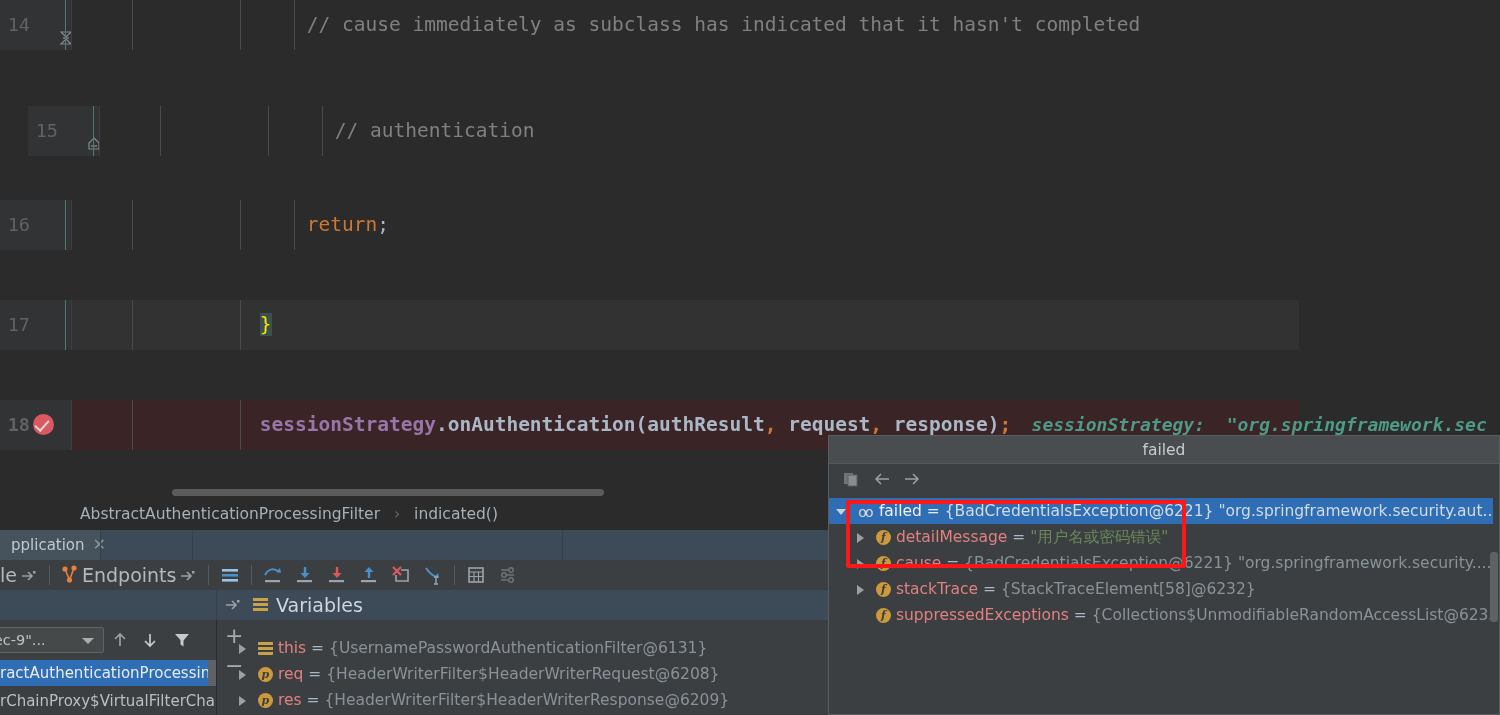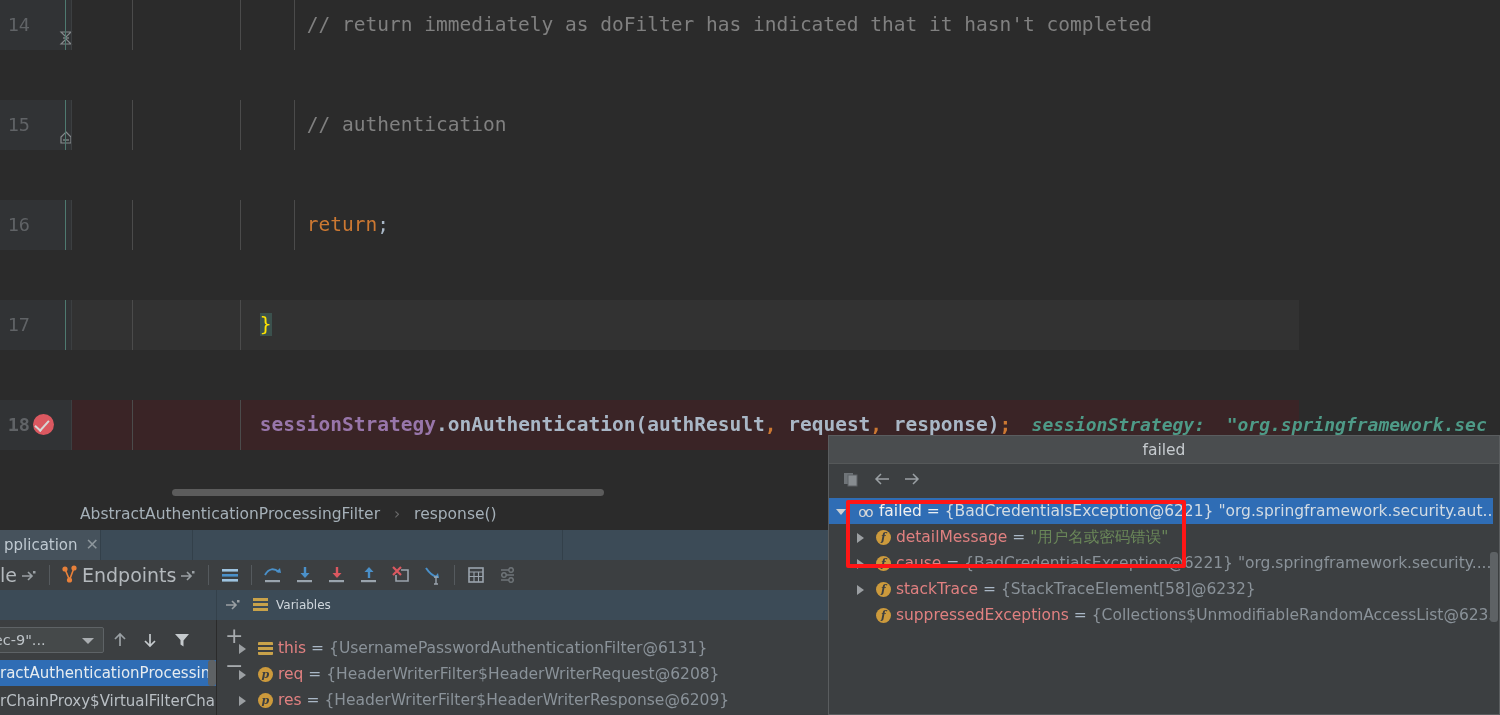--- a/index.html
+++ b/index.html
@@ -92,21 +92,21 @@
   .tabstrip {
     position: absolute; left: 0; top: 530px; width: 1500px; height: 30px;
     background: #3c4b57;
   }
   .run-tab {
     position: absolute; left: 0; top: 0; height: 30px;
     background: #4e6custom; 
   }
   .run-tab {
     background: #46525c; color: #bfc9d1; font-size: 15px;
-    line-height: 30px; padding: 0 8px 0 4px; display: flex; align-items: center;
+    line-height: 30px; padding: 0 8px 0 11px; display: flex; align-items: center;
   }
   .tab-x { color: #8d969c; font-size: 16px; margin-left: 8px; }
   .tabstrip .vsep { position: absolute; top: 0; width: 1px; height: 30px; background: #33404a; }
 
   
   .dbg-toolbar {
     position: absolute; left: 0; top: 560px; width: 1500px; height: 30px;
     background: #3c3f41; display: flex; align-items: center;
   }
   .tb-item { display: flex; align-items: center; height: 30px; padding: 0 5px; }
@@ -114,21 +114,21 @@
   .tb-sep { width: 1px; height: 20px; background: #555a5e; margin: 0 5px; }
   .tb-icon { width: 22px; height: 22px; position: relative; }
 
   
   .varhdr {
     position: absolute; left: 0; top: 590px; width: 1500px; height: 30px;
     background: #3c4b57;
   }
   .varhdr .lbl {
     position: absolute; left: 252px; top: 0; height: 34px; line-height: 30px;
-    color: #cfd6dc; font-size: 12px;
+    color: #cfd6dc; font-size: 19px;
   }
   .varhdr .split { position: absolute; left: 216px; top: 0; width: 1px; height: 30px; background: #34414b; }
 
   
   .frames {
     position: absolute; left: 0; top: 620px; width: 216px; height: 95px;
     background: #3c3f41;
   }
   .thread-sel {
     position: absolute; left: -30px; top: 7px; width: 134px; height: 26px;
@@ -224,36 +224,36 @@
 </head>
 <body>
 
 <div id="root">
 
   <div class="editor">
     <div class="code-rows" id="code-rows">
         <div class="row " style="top: 0px;"><div class="guides"><div class="guide" style="left: 132px;"></div><div class="guide" style="left: 240px;"></div><div class="guide" style="left: 294px;"></div></div><div class="gutter"><div class="lineno">14</div><div class="fold" style="top: 17px;"><svg width="14" height="16" viewBox="0 0 14 16">
                 <path d="M2 2 h10 l-5 5 z M2 14 h10 l-5 -5 z" fill="none" stroke="#868a8c" stroke-width="1.2"></path>
                 <path d="M4 8 h6" stroke="#868a8c" stroke-width="1.3"></path>
-              </svg></div><div class="gutter-sep"></div></div><div class="foldline" style="top: 0px; height: 50px;"></div><div class="codetext"><span class="cmt">                    // return immediately as doFilter has indicated that it hasn't completed</span></div></div>
-        <div class="row " style="top: 50px;"><div class="guides"><div class="guide" style="left: 132px;"></div><div class="guide" style="left: 240px;"></div><div class="guide" style="left: 294px;"></div></div><div class="gutter"><div class="lineno">15</div><div class="fold" style="top: 17px;"><svg width="14" height="16" viewBox="0 0 14 16">
+              </svg></div><div class="gutter-sep"></div></div><div class="foldline" style="top: 0px; height: 50px;"></div><div class="codetext"><span class="cmt">                    // cause immediately as subclass has indicated that it hasn't completed</span></div></div>
+        <div class="row " style="top: 56px; margin-left: 28px;"><div class="guides"><div class="guide" style="left: 132px;"></div><div class="guide" style="left: 240px;"></div><div class="guide" style="left: 294px;"></div></div><div class="gutter"><div class="lineno">15</div><div class="fold" style="top: 17px;"><svg width="14" height="16" viewBox="0 0 14 16">
                 <path d="M7 2 L12 7 v6 H2 V7 z" fill="none" stroke="#868a8c" stroke-width="1.2"></path>
                 <path d="M4 10 h6" stroke="#868a8c" stroke-width="1.3"></path>
               </svg></div><div class="gutter-sep"></div></div><div class="foldline" style="top: 0px; height: 50px;"></div><div class="codetext"><span class="cmt">                    // authentication</span></div></div>
         <div class="row " style="top: 100px;"><div class="guides"><div class="guide" style="left: 132px;"></div><div class="guide" style="left: 240px;"></div><div class="guide" style="left: 294px;"></div></div><div class="gutter"><div class="lineno">16</div><div class="gutter-sep"></div></div><div class="foldline" style="top: 0px; height: 50px;"></div><div class="codetext"><span class="pn">                    </span><span class="kw">return</span><span class="pn">;</span></div></div>
         <div class="row caret" style="top: 150px;"><div class="guides"><div class="guide" style="left: 132px;"></div><div class="guide" style="left: 240px;"></div></div><div class="gutter"><div class="lineno">17</div><div class="gutter-sep"></div></div><div class="foldline" style="top: 0px; height: 50px;"></div><div class="codetext"><span class="pn">                </span><span class="brace-hl">}</span></div></div>
         <div class="row bp" style="top: 200px;"><div class="guides"><div class="guide" style="left: 132px;"></div><div class="guide" style="left: 240px;"></div></div><div class="gutter"><div class="lineno">18</div><div class="bpdot"></div><div class="gutter-sep"></div></div><div class="codetext"><span class="pn">                </span><span class="fld">sessionStrategy</span><span class="pn">.onAuthentication(authResult</span><span class="kw">,</span><span class="pn"> request</span><span class="kw">,</span><span class="pn"> response)</span><span class="kw">;</span></div><span class="hint" style="position: absolute; left: 1031.6px; top: 0px; font-size: 18px; line-height: 50px;">sessionStrategy:  "org.springframework.sec</span></div>
       </div>
     <div class="h-scroll"></div>
   </div>
 
   <div class="breadcrumb">
     <span>AbstractAuthenticationProcessingFilter</span>
     <span class="sep">›</span>
-    <span>response()</span>
+    <span>indicated()</span>
   </div>
 
   <div class="tabstrip">
     <div class="run-tab" style="left:0;width:100px;">
       <span>pplication</span>
       <span class="tab-x">✕</span>
     </div>
     <div class="vsep" style="left:100px;"></div>
     <div class="vsep" style="left:192px;"></div>
     <div class="vsep" style="left:562px;"></div>

